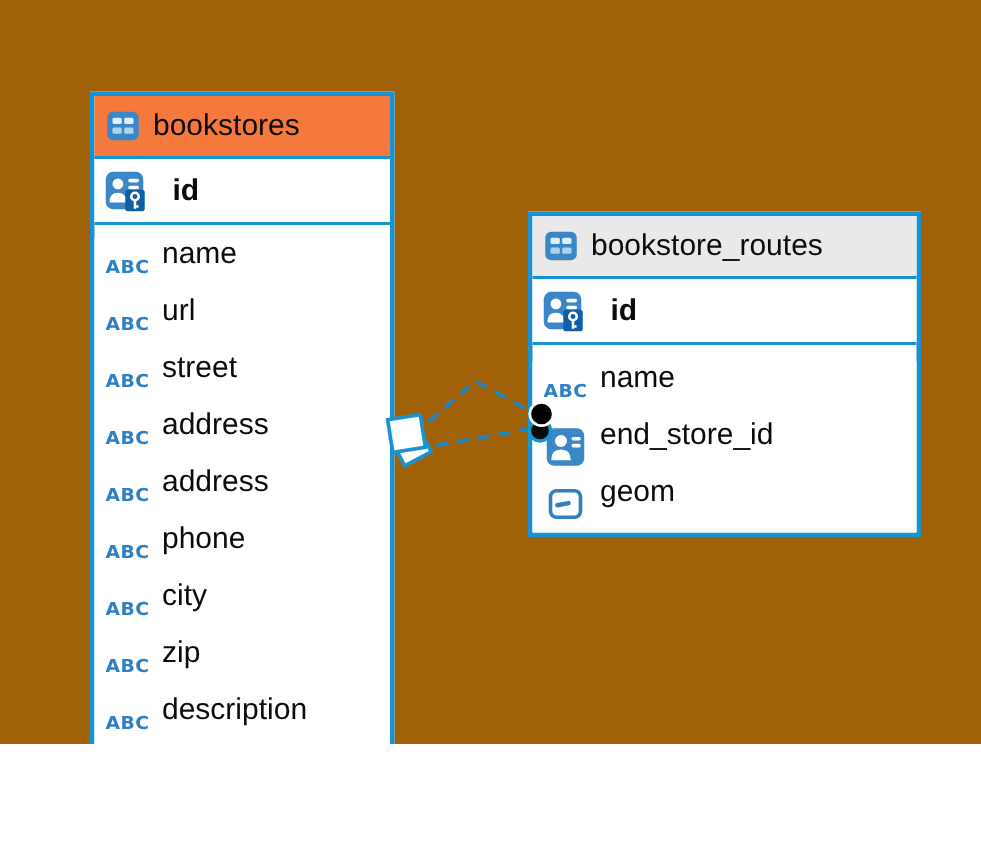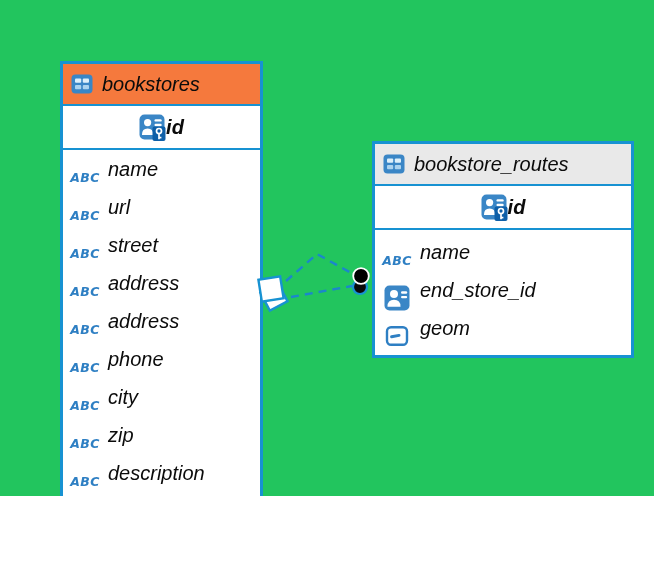--- a/index.html
+++ b/index.html
@@ -1,29 +1,29 @@
 <!DOCTYPE html>
 <html><head>
 <meta charset="utf-8">
 <style>
   html,body{margin:0;padding:0;background:#fff;}
   .canvas{
-    position:relative;width:654px;height:496px;background:#22c55e;overflow:hidden;
-    font-family:"Liberation Sans","DejaVu Sans",sans-serif;color:#0b0b0b;font-style:italic;
+    position:relative;width:654px;height:496px;background:#a16207;overflow:hidden;
+    font-family:"Liberation Sans","DejaVu Sans",sans-serif;color:#0b0b0b;
   }
   .er-table{
     position:absolute;background:#fff;border:3px solid #1792d2;box-sizing:border-box;z-index:1;
   }
   .thead{
     height:40px;display:flex;align-items:center;gap:9px;padding:0 8px;
     border-bottom:2px solid #1792d2;font-size:20px;white-space:nowrap;
   }
   .pk-row{
-    height:42px;display:flex;align-items:center;gap:0;padding:0 7px;
-    border-bottom:2px solid #1792d2;font-size:20px;font-weight:bold;background:#fff;justify-content:center;
+    height:42px;display:flex;align-items:center;gap:18px;padding:0 7px;
+    border-bottom:2px solid #1792d2;font-size:20px;font-weight:bold;background:#fff;
   }
   .fields{padding-top:8px;}
   .fields.routes{padding-top:11px;}
   .col-row{
     height:38px;display:flex;gap:8px;padding:0 7px;
     font-size:20px;background:#fff;white-space:nowrap;
   }
   .icon-box{flex:0 0 auto;display:flex;align-items:center;justify-content:center;width:30px;}
   .abc{
     font-family:"DejaVu Sans","Liberation Sans",sans-serif;font-weight:700;font-size:12.5px;
@@ -108,21 +108,21 @@
           <svg width="24" height="24" viewBox="0 0 24 24">
             <rect x="2" y="3.2" width="20" height="17.6" rx="4" fill="#fff" stroke="#2e7fc3" stroke-width="2.4"></rect>
             <line x1="6.6" y1="12.8" x2="14" y2="11.4" stroke="#2e7fc3" stroke-width="3" stroke-linecap="round"></line>
           </svg>
         </span>
         <span class="lbl">geom</span>
       </div>
     </div>
   </div>
 
-  <div class="er-table" style="left:372px;top:141px;width:262px;">
+  <div class="er-table" style="left:352px;top:141px;width:262px;">
     <div class="thead" style="background: rgb(233, 233, 233);">
       <span class="icon-box" style="width:22px">
         <svg width="22" height="22" viewBox="0 0 22 22">
           <rect x="0.5" y="1.5" width="21" height="19" rx="4" fill="#3a86c6"></rect>
           <rect x="4" y="5.5" width="6.2" height="4.2" rx="1" fill="#ddeffa"></rect>
           <rect x="11.8" y="5.5" width="6.2" height="4.2" rx="1" fill="#ddeffa"></rect>
           <rect x="4" y="12" width="6.2" height="4.2" rx="1" fill="#abd3ef"></rect>
           <rect x="11.8" y="12" width="6.2" height="4.2" rx="1" fill="#abd3ef"></rect>
         </svg>
       </span>

